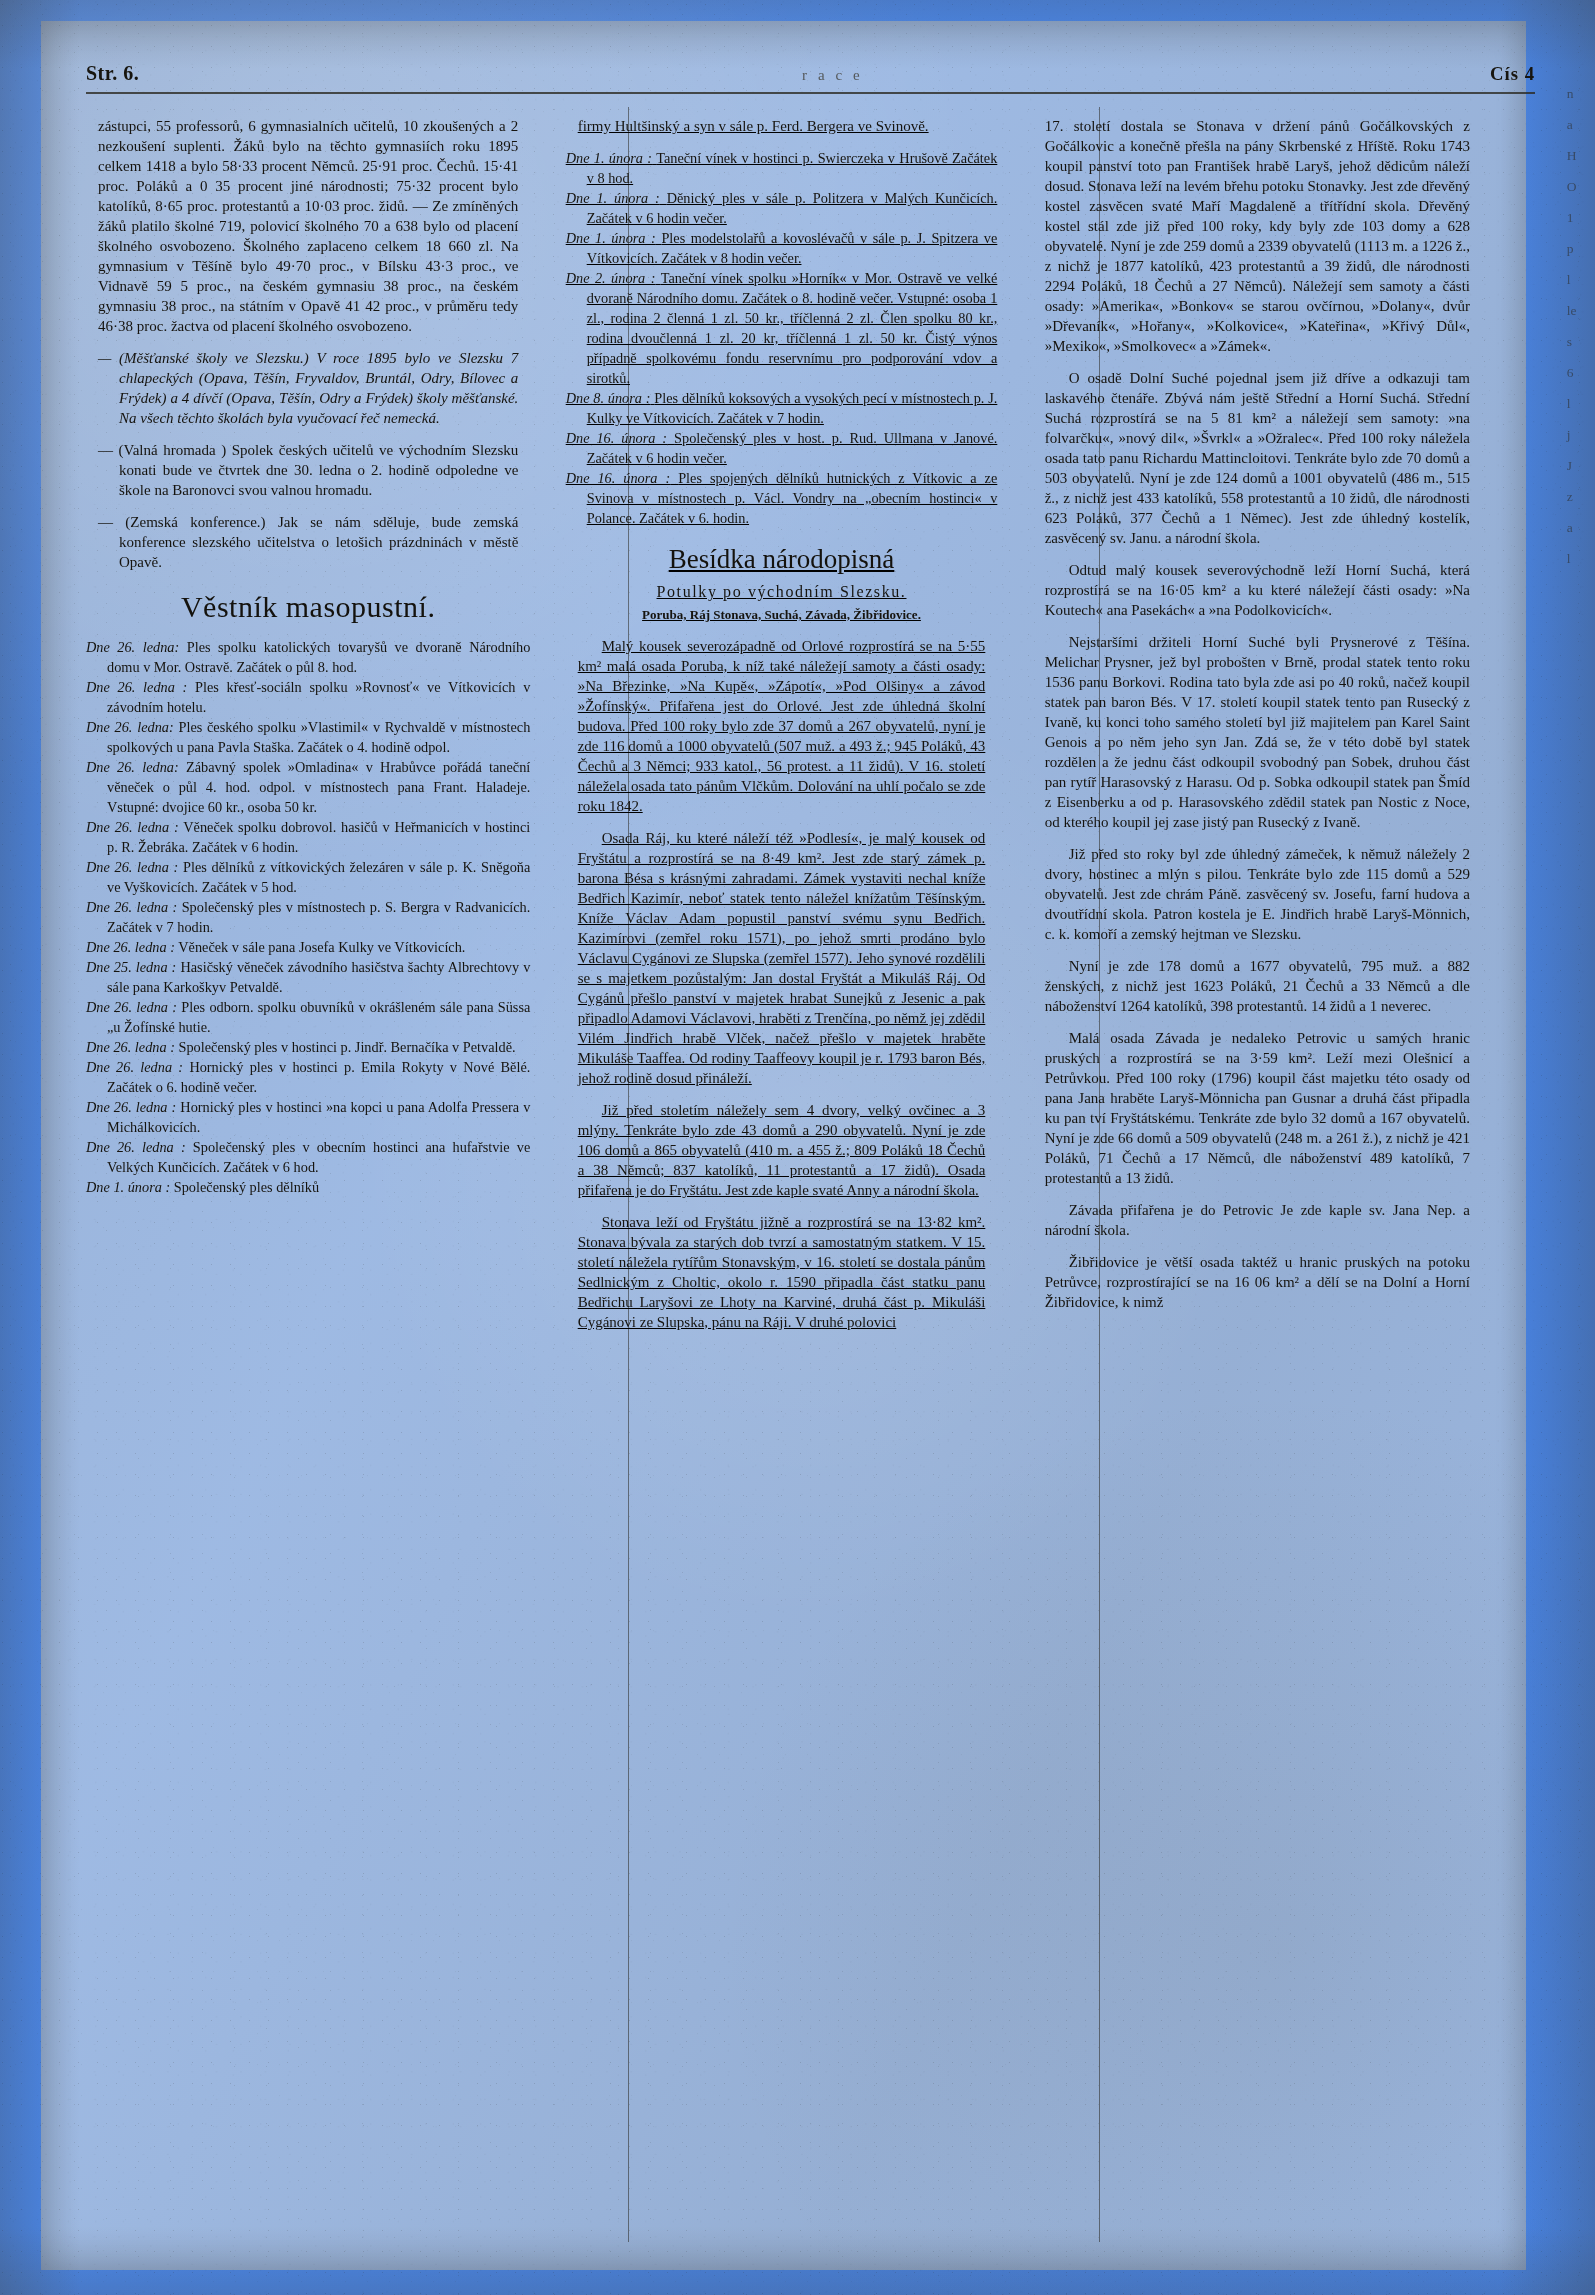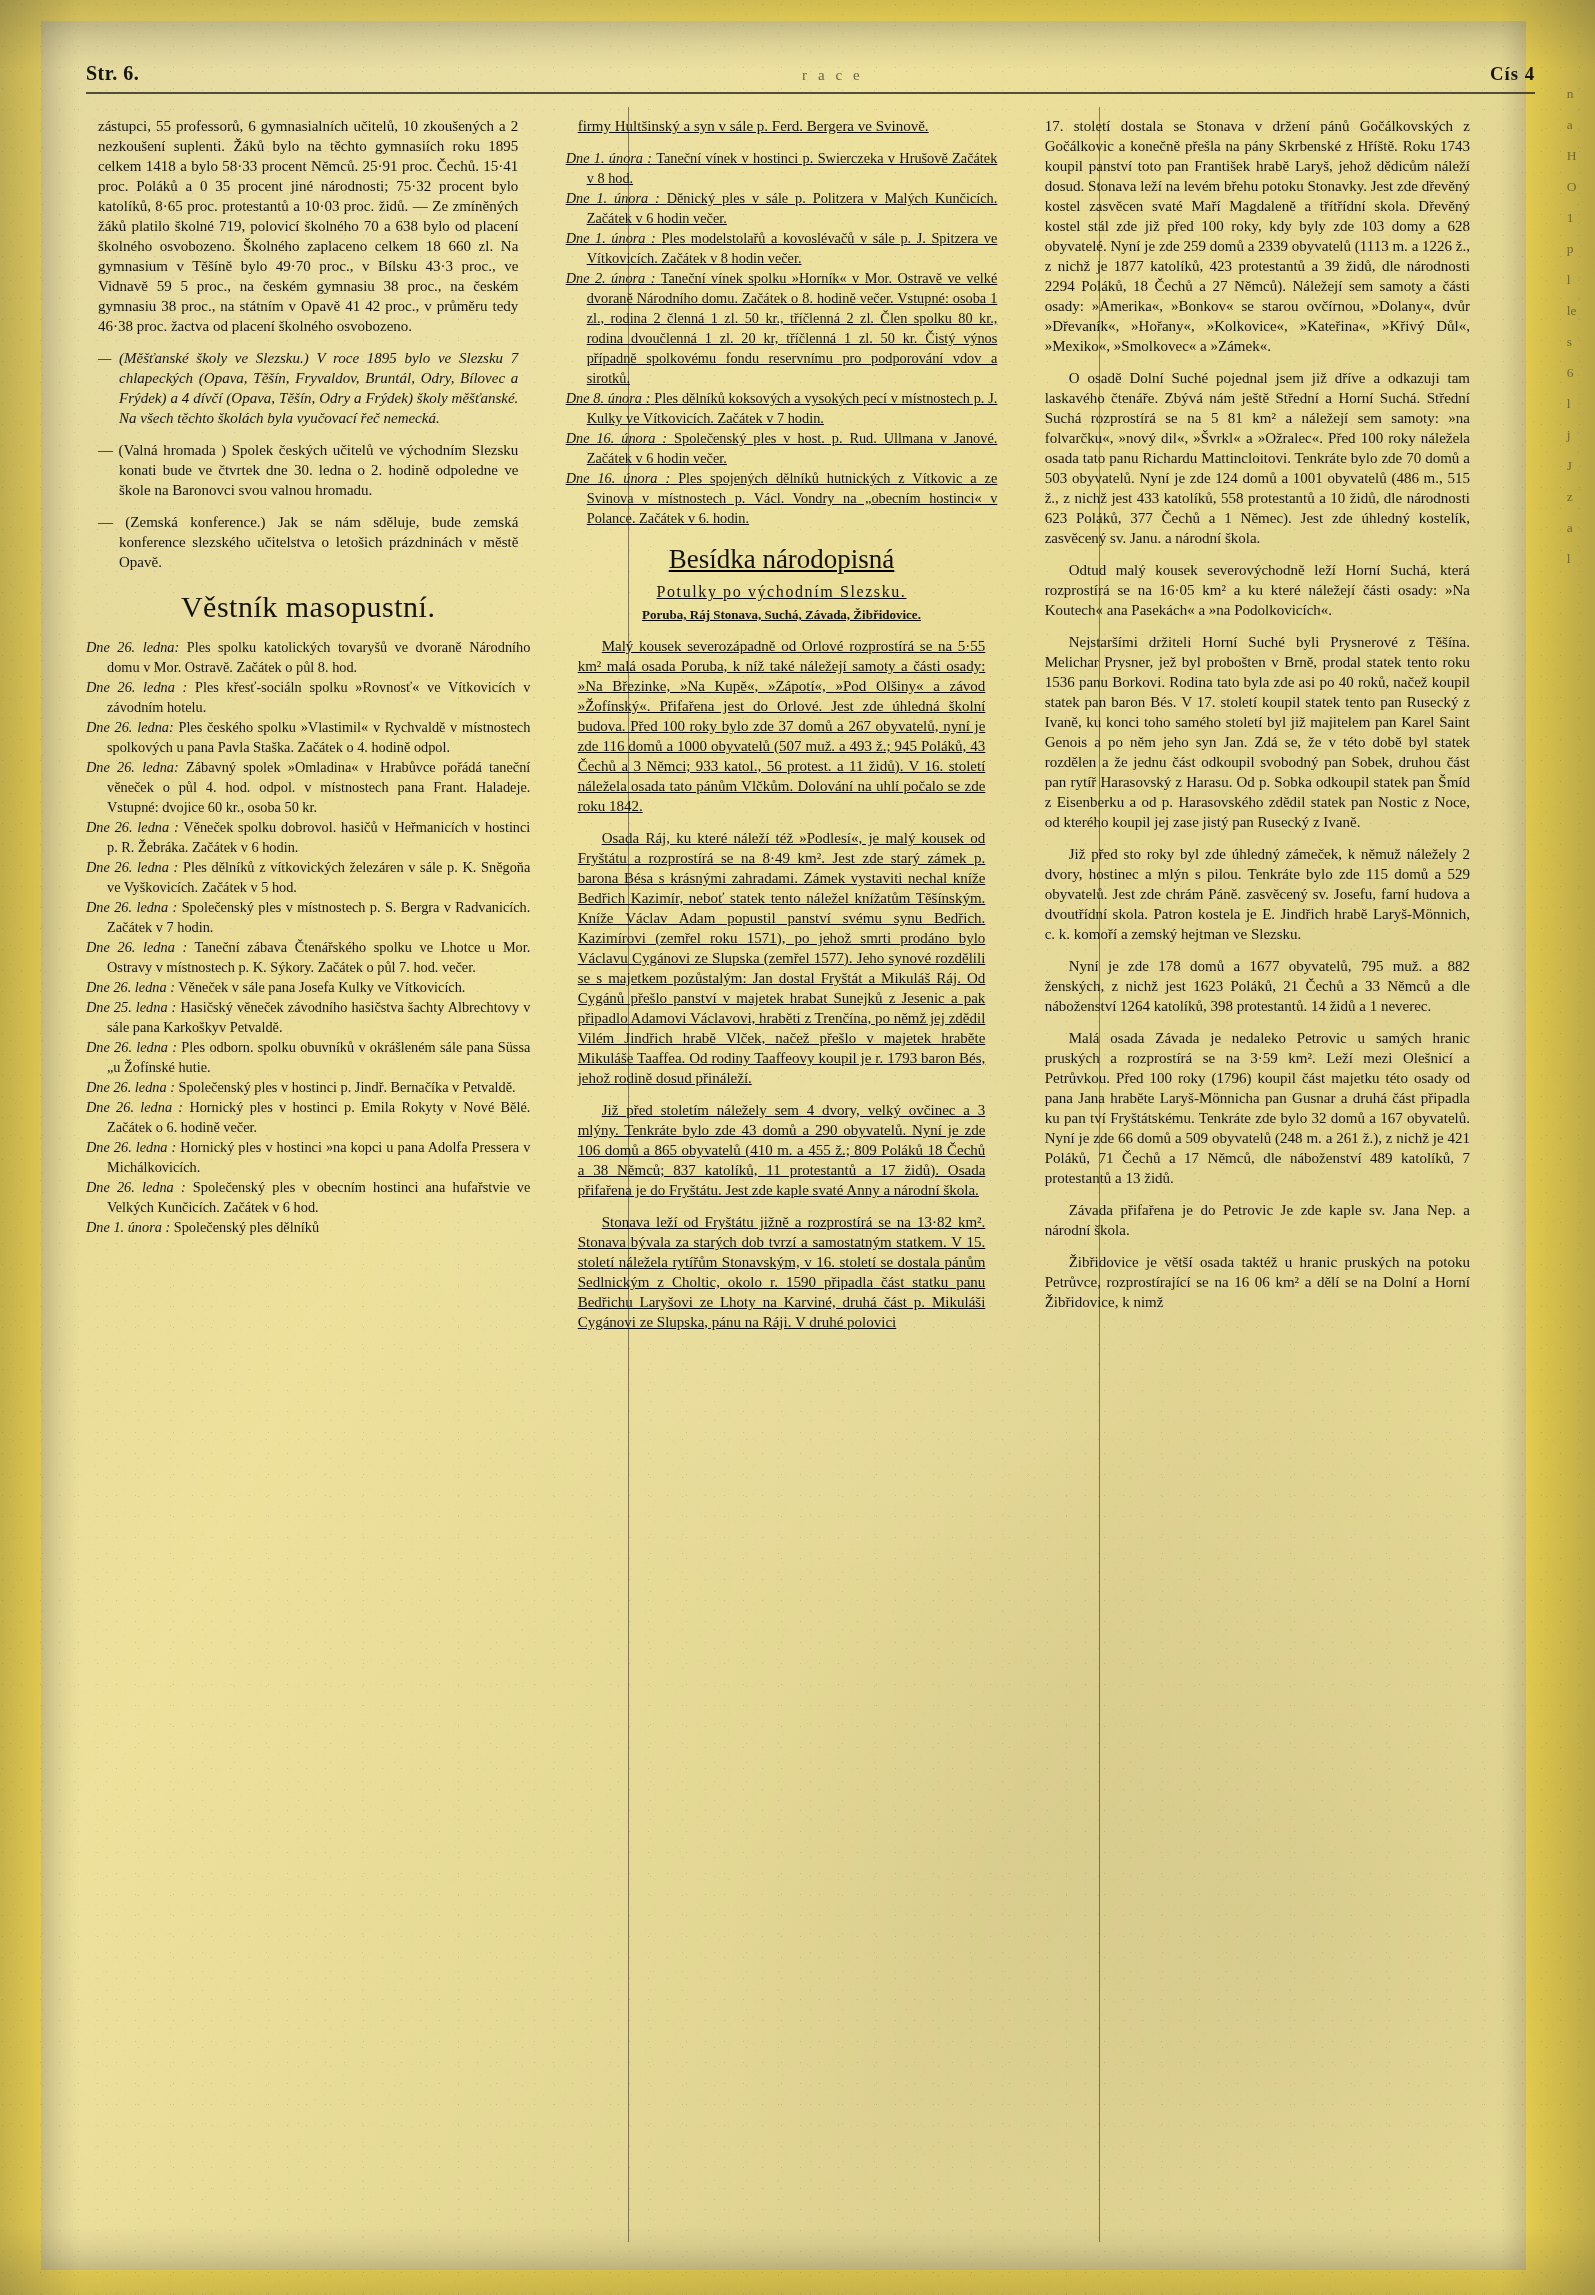--- a/index.html
+++ b/index.html
@@ -4,21 +4,21 @@
 <style>
   html, body {
     margin: 0;
     padding: 0;
     background: #8a8a85;
   }
   .page {
     position: relative;
     width: 1596px;
     height: 2295px;
-    background: #fde047;
+    background: #3b82f6;
     overflow: hidden;
     font-family: "Liberation Serif", serif;
   }
   
   .page::before {
     content: "";
     position: absolute;
     inset: 0;
     background:
       radial-gradient(ellipse 60% 40% at 20% 10%, rgba(255,255,255,0.16), rgba(255,255,255,0) 70%),
@@ -241,21 +241,20 @@
 
       <h2 class="section">Věstník masopustní.</h2>
 
       <p class="entry"><span class="lead">Dne 26. ledna:</span> <span>Ples spolku katolických tovaryšů ve dvoraně Národního domu v Mor. Ostravě. Začátek o půl 8. hod.</span></p>
       <p class="entry"><span class="lead">Dne 26. ledna :</span> <span>Ples křesť-sociáln spolku »Rovnosť« ve Vítkovicích v závodním hotelu.</span></p>
       <p class="entry"><span class="lead">Dne 26. ledna:</span> <span>Ples českého spolku »Vlastimil« v Rychvaldě v místnostech spolkových u pana Pavla Staška. Začátek o 4. hodině odpol.</span></p>
       <p class="entry"><span class="lead">Dne 26. ledna:</span> <span>Zábavný spolek »Omladina« v Hrabůvce pořádá taneční věneček o půl 4. hod. odpol. v místnostech pana Frant. Haladeje. Vstupné: dvojice 60 kr., osoba 50 kr.</span></p>
       <p class="entry"><span class="lead">Dne 26. ledna :</span> <span>Věneček spolku dobrovol. hasičů v Heřmanicích v hostinci p. R. Žebráka. Začátek v 6 hodin.</span></p>
       <p class="entry"><span class="lead">Dne 26. ledna :</span> <span>Ples dělníků z vítkovických železáren v sále p. K. Sněgoňa ve Vyškovicích. Začátek v 5 hod.</span></p>
       <p class="entry"><span class="lead">Dne 26. ledna :</span> <span>Společenský ples v místnostech p. S. Bergra v Radvanicích. Začátek v 7 hodin.</span></p>
-      <p class="entry"><span class="lead">Dne 26. ledna :</span> <span>Taneční zábava Čtenářského spolku ve Lhotce u Mor. Ostravy v místnostech p. K. Sýkory. Začátek o půl 7. hod. večer.</span></p>
       <p class="entry"><span class="lead">Dne 26. ledna :</span> <span>Věneček v sále pana Josefa Kulky ve Vítkovicích.</span></p>
       <p class="entry"><span class="lead">Dne 25. ledna :</span> <span>Hasičský věneček závodního hasičstva šachty Albrechtovy v sále pana Karkoškyv Petvaldě.</span></p>
       <p class="entry"><span class="lead">Dne 26. ledna :</span> <span>Ples odborn. spolku obuvníků v okrášleném sále pana Süssa „u Žofínské hutie.</span></p>
       <p class="entry"><span class="lead">Dne 26. ledna :</span> <span>Společenský ples v hostinci p. Jindř. Bernačíka v Petvaldě.</span></p>
       <p class="entry"><span class="lead">Dne 26. ledna :</span> <span>Hornický ples v hostinci p. Emila Rokyty v Nové Bělé. Začátek o 6. hodině večer.</span></p>
       <p class="entry"><span class="lead">Dne 26. ledna :</span> <span>Hornický ples v hostinci »na kopci u pana Adolfa Pressera v Michálkovicích.</span></p>
       <p class="entry"><span class="lead">Dne 26. ledna :</span> <span>Společenský ples v obecním hostinci ana hufařstvie ve Velkých Kunčicích. Začátek v 6 hod.</span></p>
       <p class="entry"><span class="lead">Dne 1. února :</span> <span>Společenský ples dělníků</span></p>
     </div>
 

